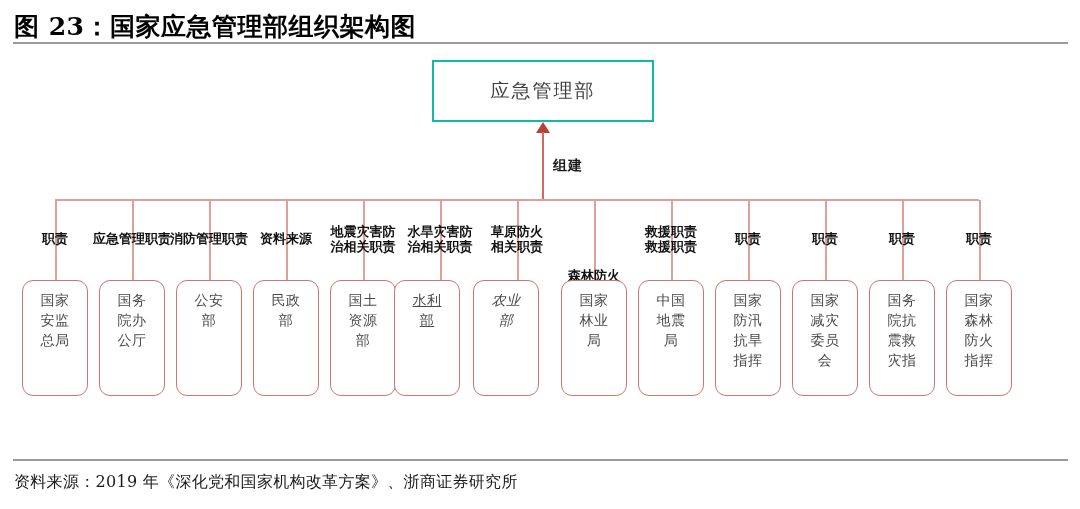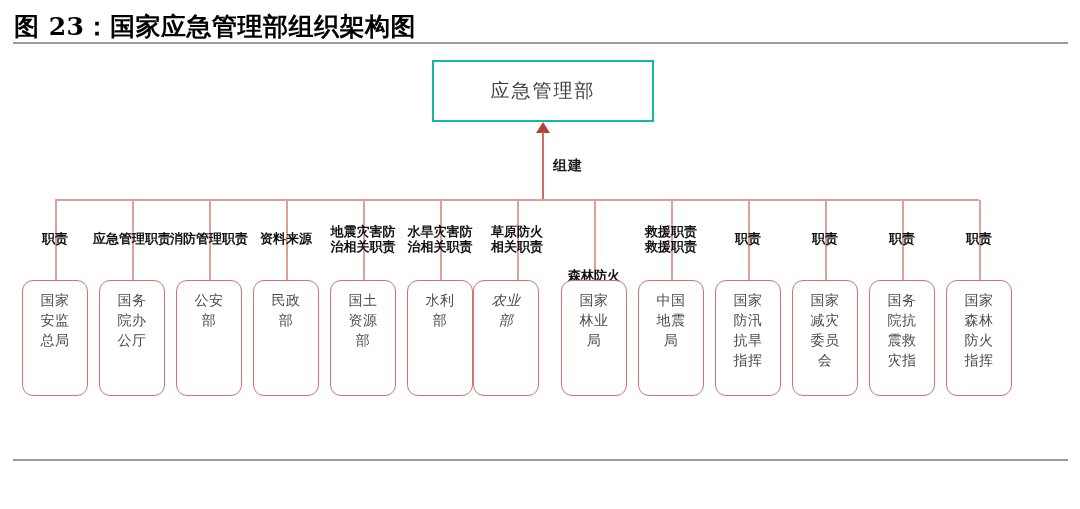--- a/index.html
+++ b/index.html
@@ -298,21 +298,21 @@
       </div>
       <div class="agency-box" style="left: 253px;">
         <div>民政</div>
         <div>部</div>
       </div>
       <div class="agency-box" style="left: 330px;">
         <div>国土</div>
         <div>资源</div>
         <div>部</div>
       </div>
-      <div class="agency-box" style="left: 407px;">
+      <div class="agency-box" style="left: 394px; text-decoration: underline;">
         <div>水利</div>
         <div>部</div>
       </div>
       <div class="agency-box" style="left: 473px; font-style: italic;">
         <div>农业</div>
         <div>部</div>
       </div>
       <div class="agency-box" style="left: 561px;">
         <div>国家</div>
         <div>林业</div>
@@ -345,14 +345,15 @@
         <div>国家</div>
         <div>森林</div>
         <div>防火</div>
         <div>指挥</div>
       </div>
     </div>
 
 
 
   <div class="footer-rule"></div>
+  <div class="source-line">资料来源：2019 年《深化党和国家机构改革方案》、浙商证券研究所</div>
 
 </div>
 
 </body></html>

